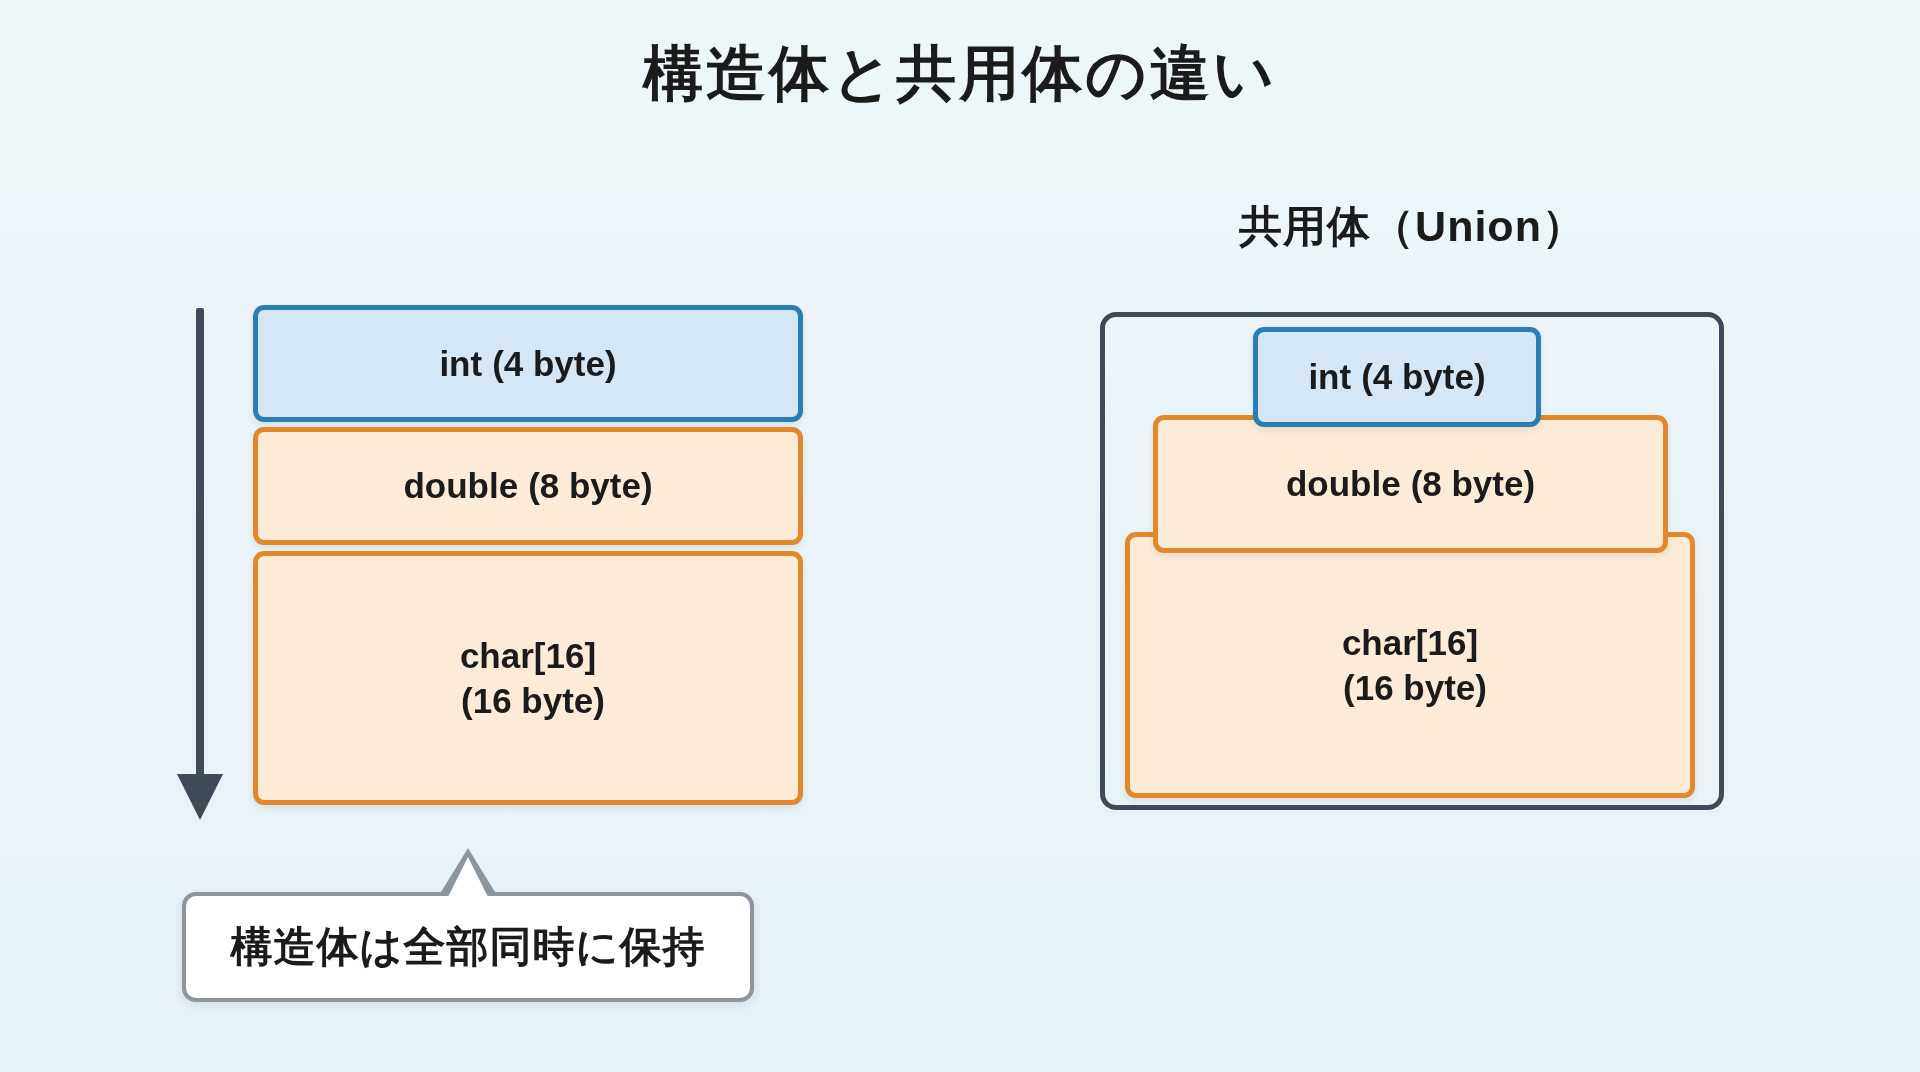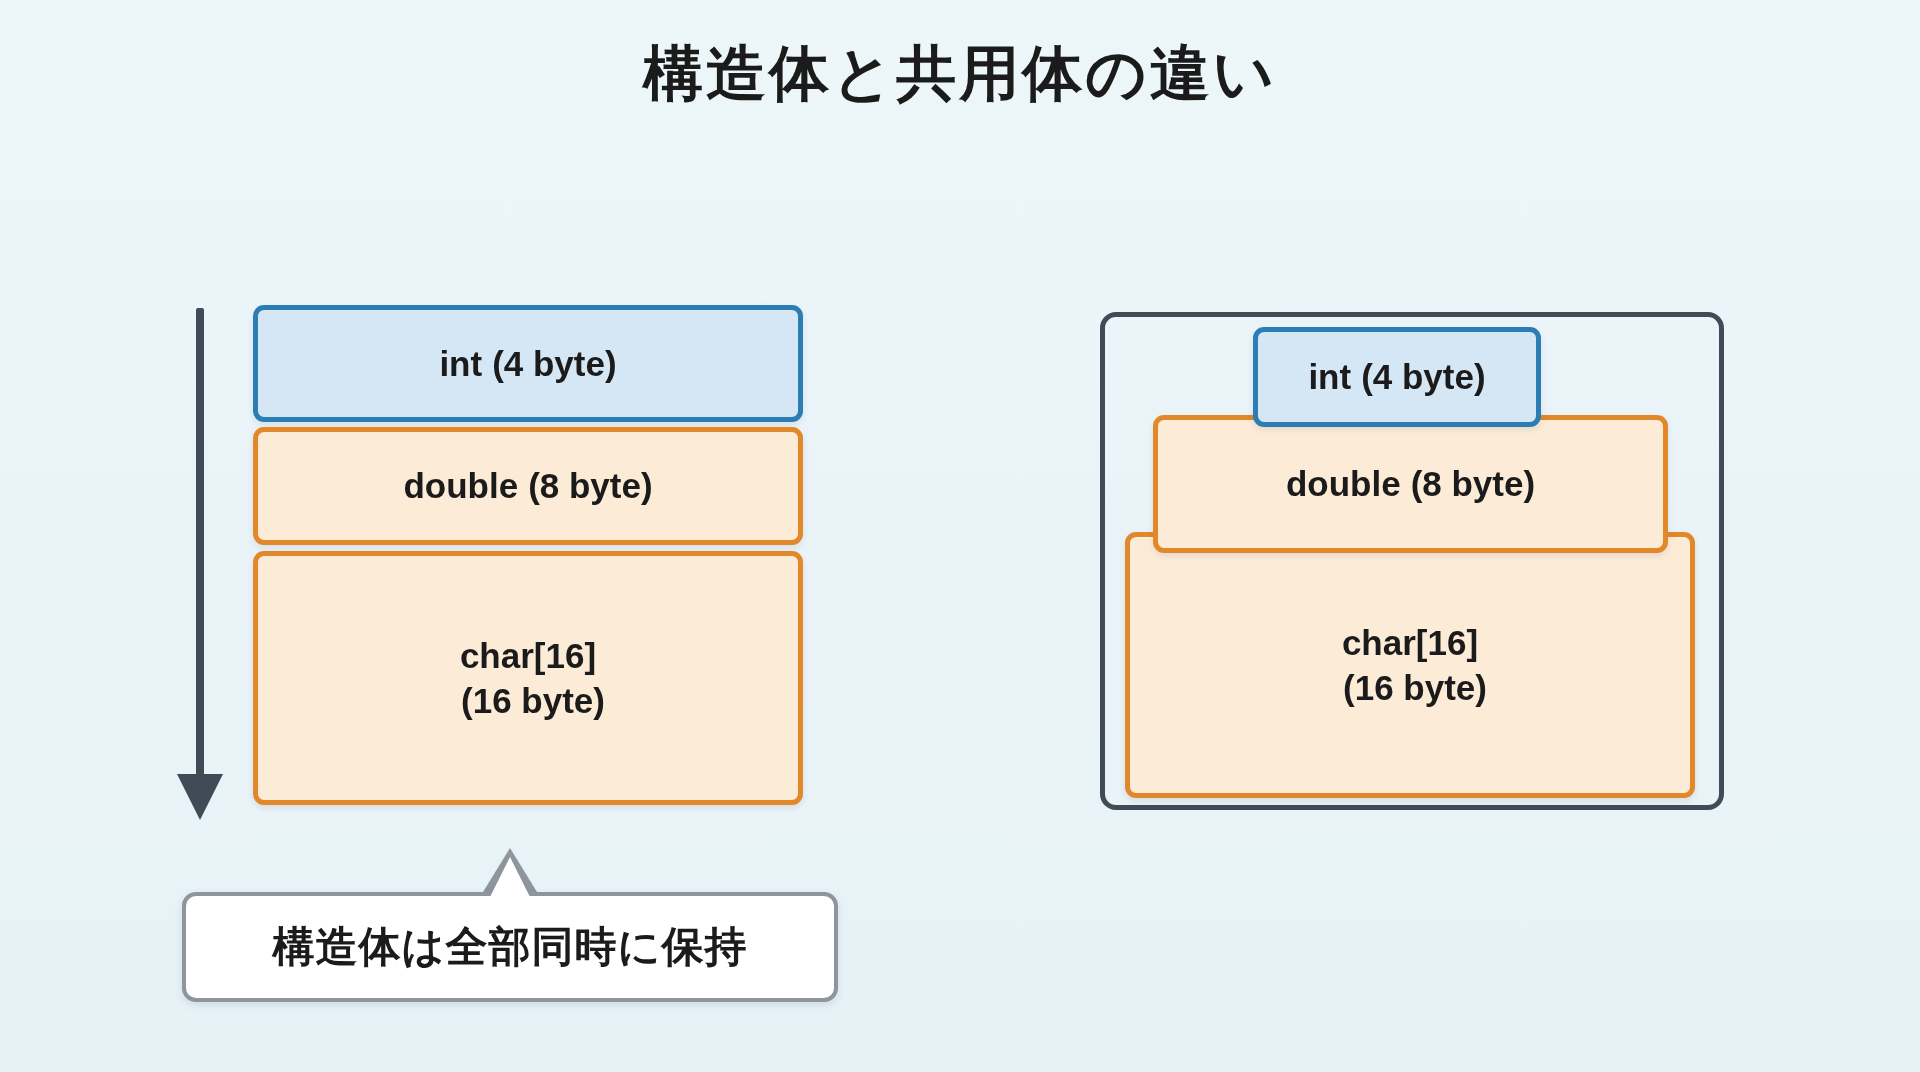--- a/index.html
+++ b/index.html
@@ -75,21 +75,21 @@
     width: 0; height: 0; z-index: 0;
     border-left: 27px solid transparent; border-right: 27px solid transparent;
     border-bottom: 44px solid #8e959c;
   }
   .callout .ptr-inner {
     position: absolute; top: -35px; left: 50%; transform: translateX(-50%);
     width: 0; height: 0; z-index: 2;
     border-left: 20px solid transparent; border-right: 20px solid transparent;
     border-bottom: 40px solid #ffffff;
   }
-  .callout.left  { left: 182px;  top: 892px; width: 656px; height: 110px; }
+  .callout.left  { left: 182px;  top: 892px; width: 572px; height: 110px; }
   .callout.right { left: 1062px; top: 892px; width: 718px; height: 110px; }
 </style>
 </head>
 <body>
 
 <div class="stage">
 
   <div class="page-title">構造体と共用体の違い</div>
 
 
@@ -114,20 +114,21 @@
     <span class="nm">char[16]</span>
     <span class="sz">(16 byte)</span>
   </div>
 
   <div class="callout left">
     <div class="ptr-outer"></div>
     <div class="ptr-inner"></div>
     <div class="body">構造体は全部同時に保持</div>
   </div>
 
+  <div class="col-header right">共用体（Union）</div>
 
   <div class="union-frame">
     <div class="member orange u-char">
       <span class="nm">char[16]</span>
       <span class="sz">(16 byte)</span>
     </div>
     <div class="member orange u-double">
       <div class="row">
         <span class="nm">double</span>
         <span class="sz">(8 byte)</span>

